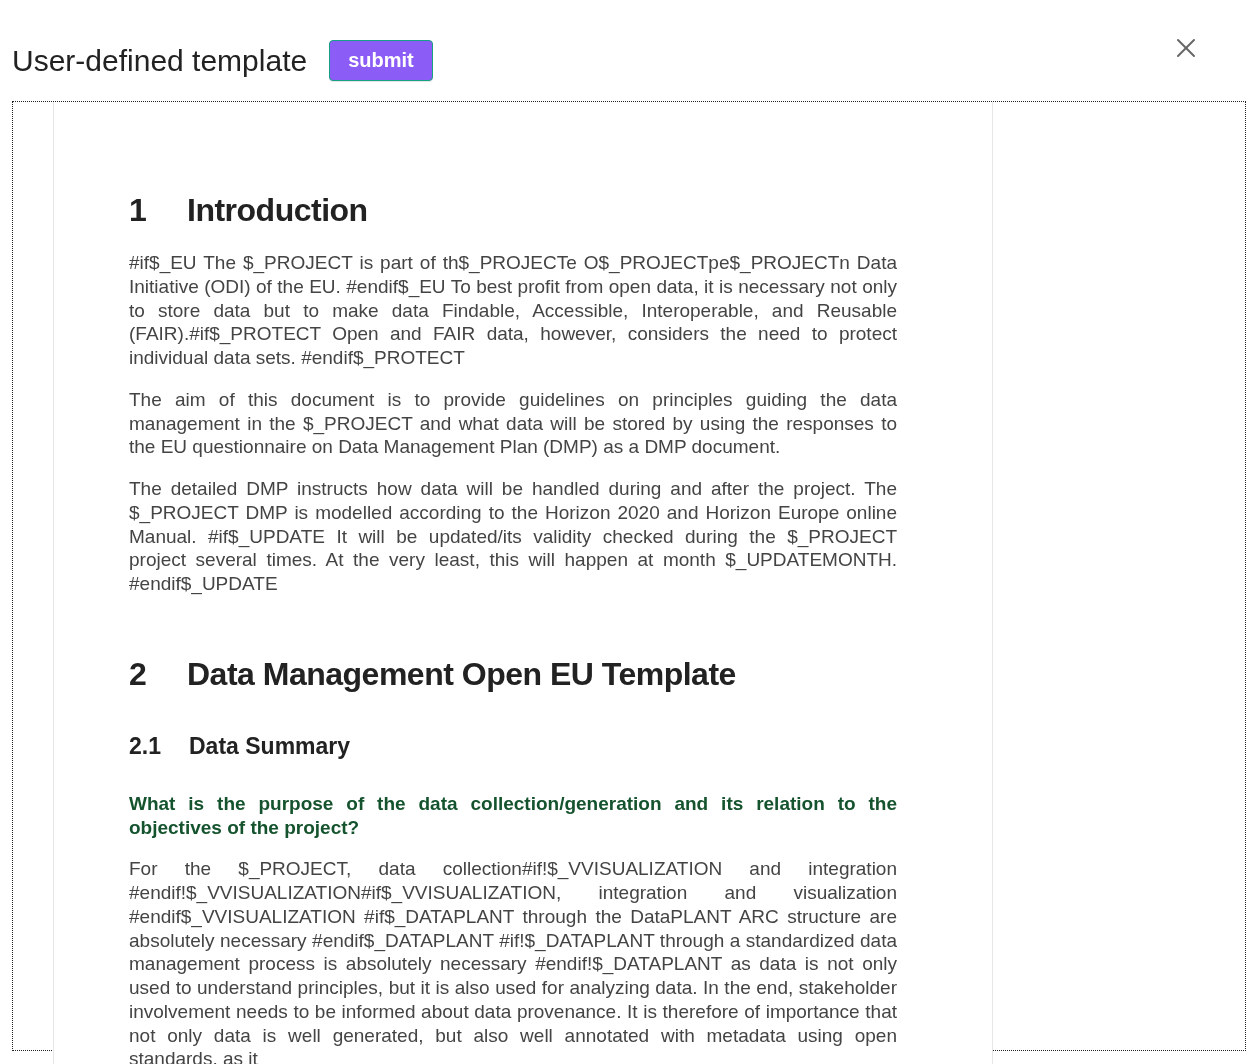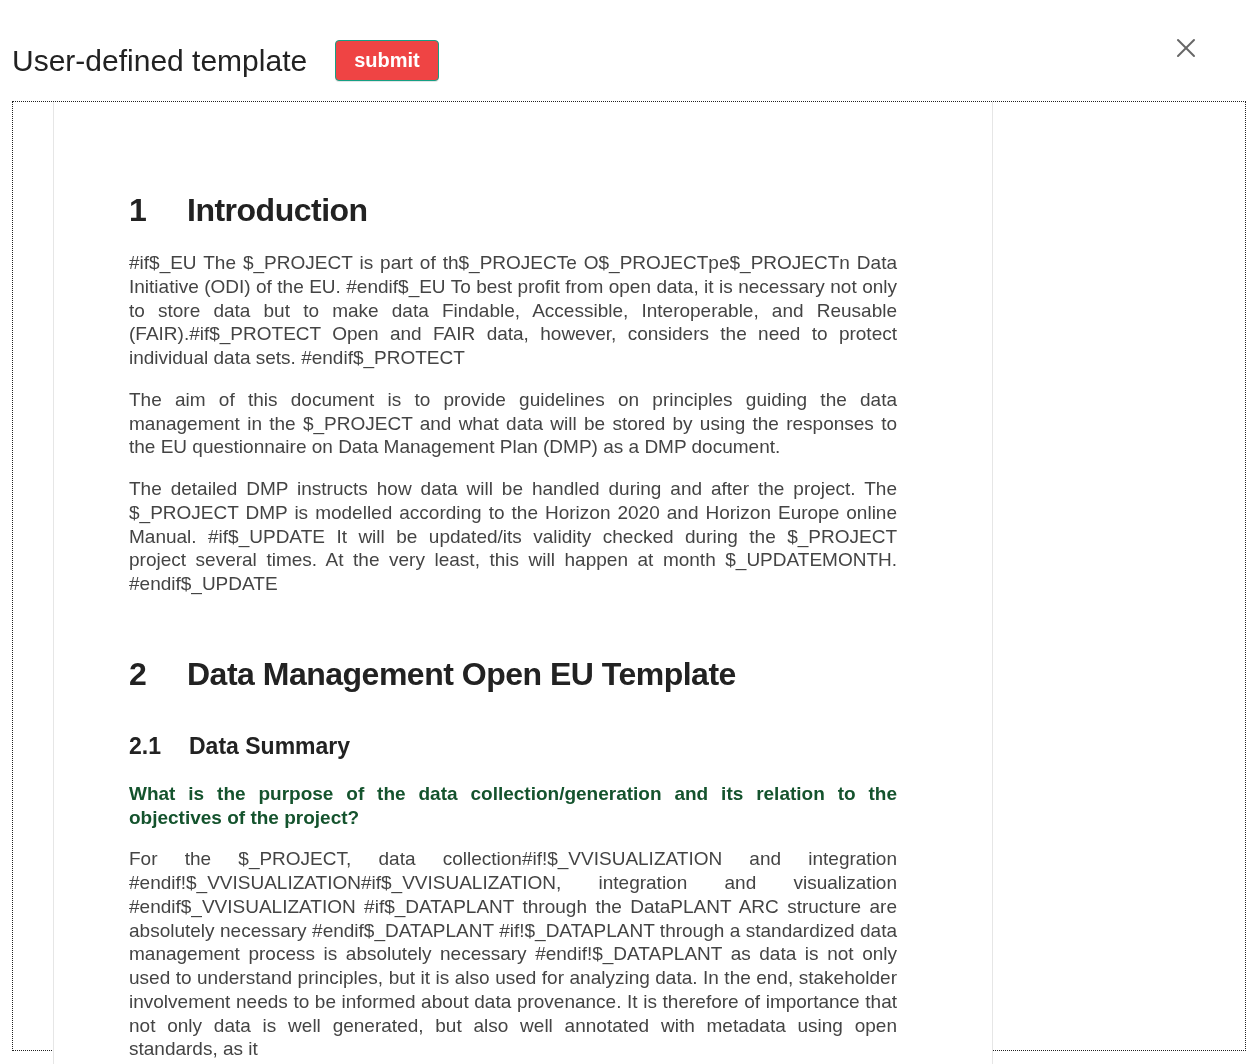--- a/index.html
+++ b/index.html
@@ -19,24 +19,24 @@
   .header-bar {
     display: flex;
     align-items: center;
     padding: 40px 12px 20px 12px;
     position: relative;
   }
   .header-title {
     font-size: 30px;
     font-weight: 400;
     color: #222;
-    margin-right: 28px;
+    margin-right: 22px;
   }
   .submit-btn {
-    background: #ef4444;
+    background: #8b5cf6;
     border: 1px solid #16a085;
     color: #fff;
     font-size: 20px;
     font-weight: 600;
     padding: 8px 18px;
     border-radius: 4px;
     cursor: pointer;
     box-shadow: 0 1px 0 rgba(0,0,0,0.1);
   }
   .close-icon {
@@ -76,21 +76,21 @@
     font-weight: 700;
     color: #222;
     margin: 0 0 22px 0;
     letter-spacing: -0.5px;
   }
   .h1 .num { display:inline-block; width:58px; }
   .h2sub {
     font-size: 23px;
     font-weight: 700;
     color: #222;
-    margin: 40px 0 22px 0;
+    margin: 40px 0 32px 0;
   }
   .h2sub .num { display:inline-block; width:60px; }
   .para {
     font-size: 19px;
     line-height: 1.25;
     color: #444;
     margin: 0 0 18px 0;
     text-align: justify;
   }
   .question {

